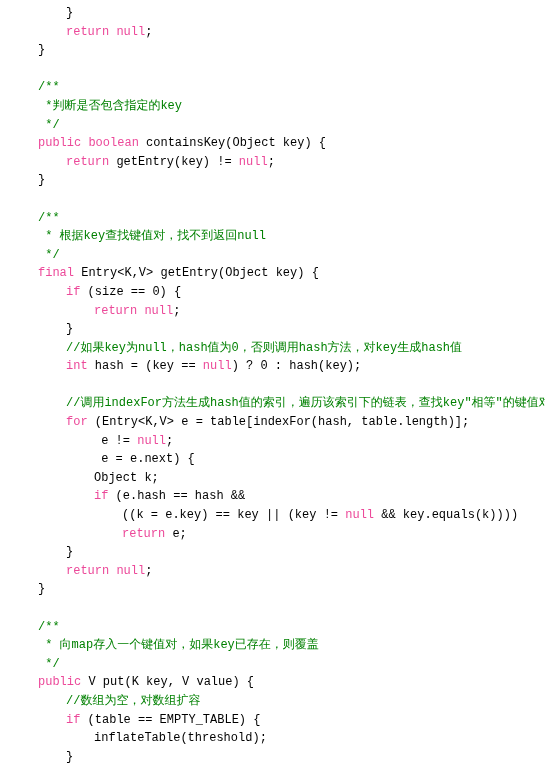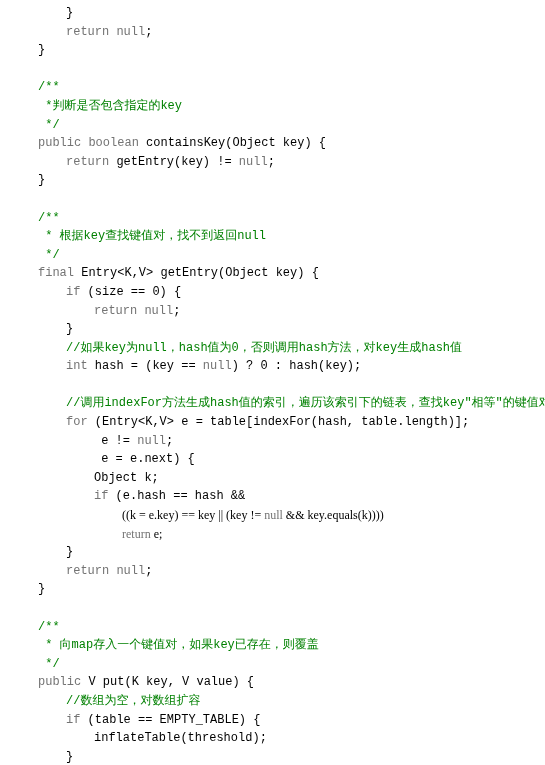--- a/index.html
+++ b/index.html
@@ -11,24 +11,24 @@
     line-height: 1.55;
     color: #000000;
     width: 545px;
     min-height: 765px;
   }
   .code-container {
     padding: 4px 0 4px 10px;
     white-space: pre;
   }
   .line { white-space: pre; }
-  .kw { color: #737373; }         
+  .kw { color: #ec4899; }         
   .cm { color: #008000; }       
   .indent0 { padding-left: 0px; }
   .indent1 { padding-left: 28px; }
   .indent2 { padding-left: 56px; }
   .indent3 { padding-left: 84px; }
-  .indent4 { padding-left: 112px; font-family: Liberation Serif, serif; }
+  .indent4 { padding-left: 112px; }
 </style>
 </head>
 <body>
 
 <div class="code-container" id="code-root"><div class="line indent2"><span>}</span></div><div class="line indent2"><span class="kw">return</span><span> </span><span class="kw">null</span><span>;</span></div><div class="line indent1"><span>}</span></div><div class="line indent0"><span> </span></div><div class="line indent1"><span class="cm">/**</span></div><div class="line indent1"><span class="cm"> *判断是否包含指定的key</span></div><div class="line indent1"><span class="cm"> */</span></div><div class="line indent1"><span class="kw">public</span><span> </span><span class="kw">boolean</span><span> containsKey(Object key) {</span></div><div class="line indent2"><span class="kw">return</span><span> getEntry(key) != </span><span class="kw">null</span><span>;</span></div><div class="line indent1"><span>}</span></div><div class="line indent0"><span> </span></div><div class="line indent1"><span class="cm">/**</span></div><div class="line indent1"><span class="cm"> * 根据key查找键值对，找不到返回null</span></div><div class="line indent1"><span class="cm"> */</span></div><div class="line indent1"><span class="kw">final</span><span> Entry&lt;K,V&gt; getEntry(Object key) {</span></div><div class="line indent2"><span class="kw">if</span><span> (size == 0) {</span></div><div class="line indent3"><span class="kw">return</span><span> </span><span class="kw">null</span><span>;</span></div><div class="line indent2"><span>}</span></div><div class="line indent2"><span class="cm">//如果key为null，hash值为0，否则调用hash方法，对key生成hash值</span></div><div class="line indent2"><span class="kw">int</span><span> hash = (key == </span><span class="kw">null</span><span>) ? 0 : hash(key);</span></div><div class="line indent0"><span> </span></div><div class="line indent2"><span class="cm">//调用indexFor方法生成hash值的索引，遍历该索引下的链表，查找key"相等"的键值对</span></div><div class="line indent2"><span class="kw">for</span><span> (Entry&lt;K,V&gt; e = table[indexFor(hash, table.length)];</span></div><div class="line indent3"><span> e != </span><span class="kw">null</span><span>;</span></div><div class="line indent3"><span> e = e.next) {</span></div><div class="line indent3"><span>Object k;</span></div><div class="line indent3"><span class="kw">if</span><span> (e.hash == hash &amp;&amp;</span></div><div class="line indent4"><span>((k = e.key) == key || (key != </span><span class="kw">null</span><span> &amp;&amp; key.equals(k))))</span></div><div class="line indent4"><span class="kw">return</span><span> e;</span></div><div class="line indent2"><span>}</span></div><div class="line indent2"><span class="kw">return</span><span> </span><span class="kw">null</span><span>;</span></div><div class="line indent1"><span>}</span></div><div class="line indent0"><span> </span></div><div class="line indent1"><span class="cm">/**</span></div><div class="line indent1"><span class="cm"> * 向map存入一个键值对，如果key已存在，则覆盖</span></div><div class="line indent1"><span class="cm"> */</span></div><div class="line indent1"><span class="kw">public</span><span> V put(K key, V value) {</span></div><div class="line indent2"><span class="cm">//数组为空，对数组扩容</span></div><div class="line indent2"><span class="kw">if</span><span> (table == EMPTY_TABLE) {</span></div><div class="line indent3"><span>inflateTable(threshold);</span></div><div class="line indent2"><span>}</span></div></div>
 
 </body></html>

